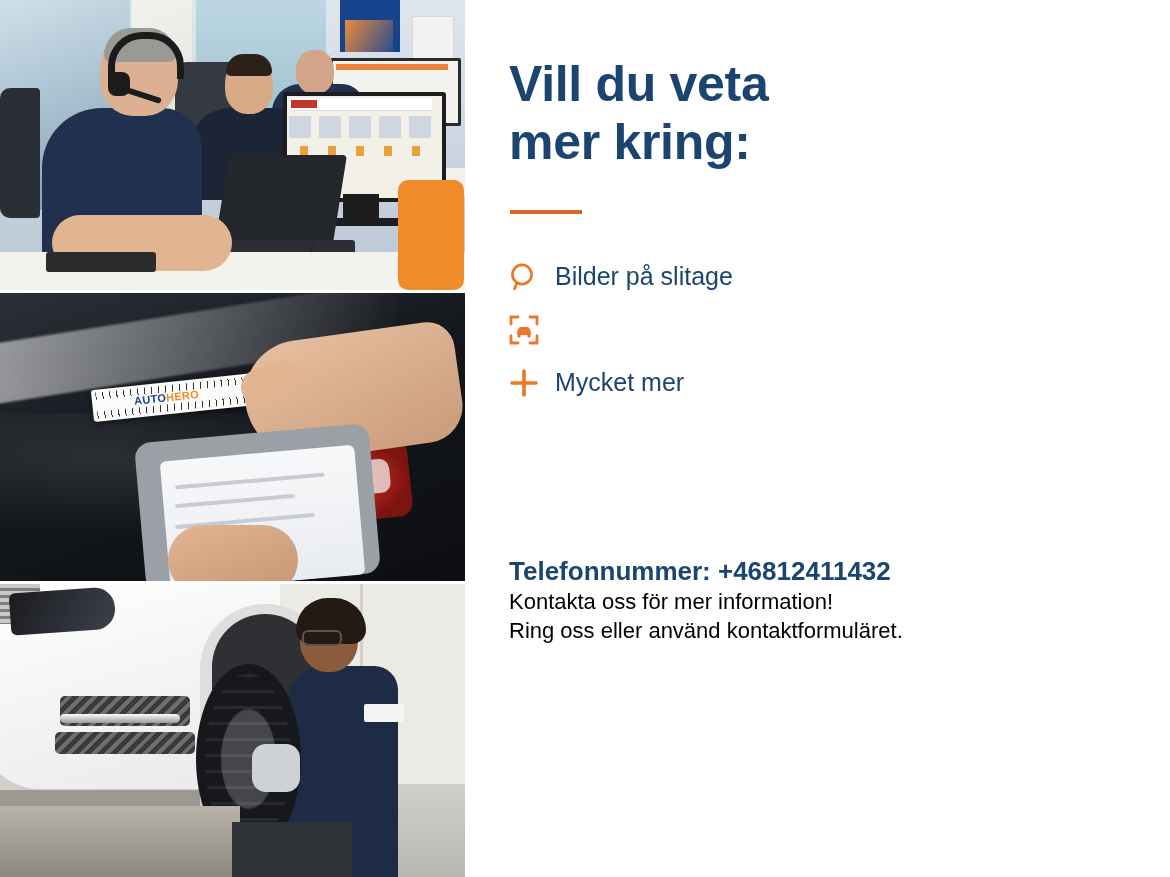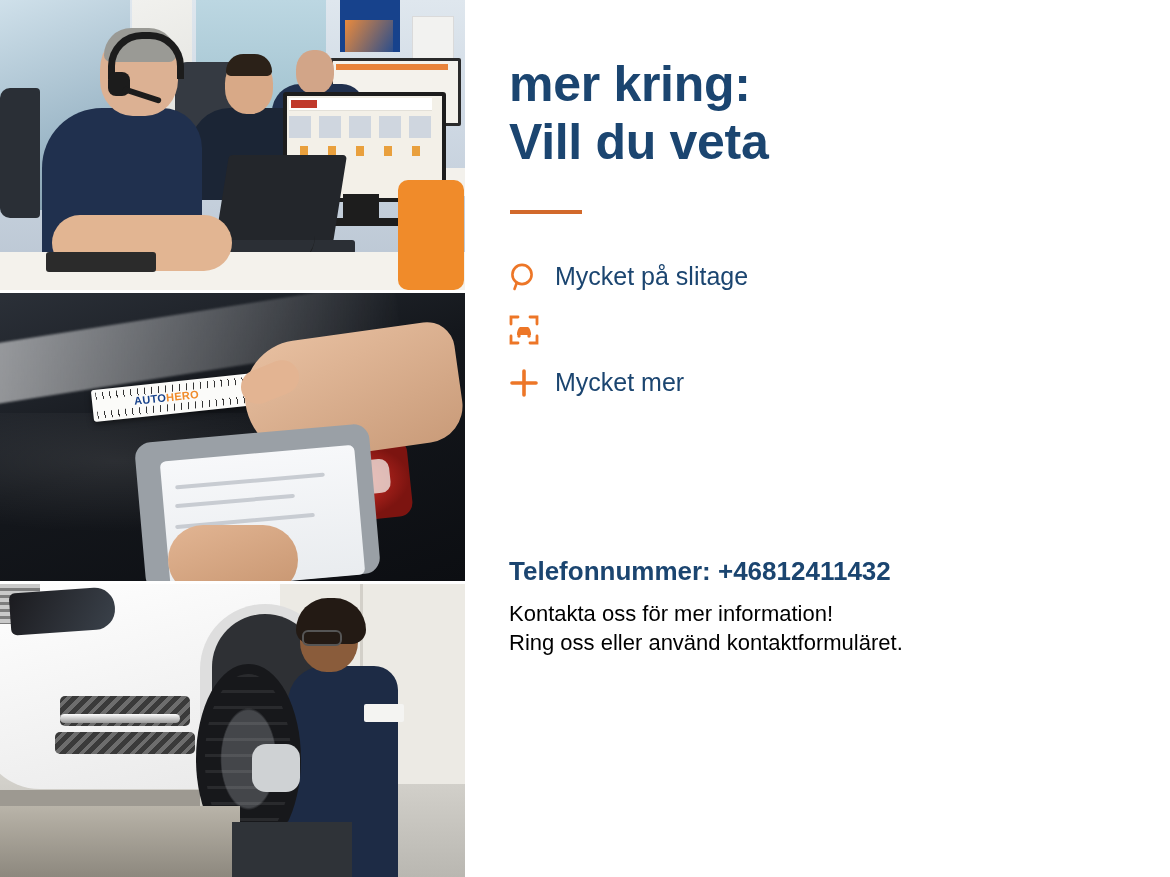--- a/index.html
+++ b/index.html
@@ -175,21 +175,21 @@
   .headline{position:absolute;left:44px;top:56px;width:380px;
       font-size:50px;line-height:1.15;font-weight:bold;color:#1b4570;letter-spacing:-.3px;}
   .rule{position:absolute;left:45px;top:210px;width:72px;height:4px;background:#d2692b;}
 
   .feature-list{position:absolute;left:44px;top:250px;width:460px;}
   .feature{display:flex;align-items:center;height:53px;}
   .feature .ico{width:46px;display:flex;align-items:center;justify-content:flex-start;}
   .feature .lbl{font-size:25px;color:#1b4570;}
 
   .contact{position:absolute;left:44px;top:556px;width:560px;}
-  .phone{font-size:26px;font-weight:bold;color:#1b4570;margin-bottom:12px;}
+  .phone{font-size:26px;font-weight:bold;color:#1b4570;}
   .cline{font-size:22px;color:#000000;line-height:1.33;}
 </style>
 </head>
 <body>
 
 <div class="page">
 
   <div class="photo-strip">
 
     <div class="photo photo-1">
@@ -279,38 +279,38 @@
         <div class="glove"></div>
         <div class="bench"></div>
         <div class="cabinet"></div>
       </div>
     </div>
   </div>
 
   <div class="content">
 
     <div class="headline">
+      <div>Vill du veta</div>
       <div>mer kring:</div>
-      <div>Vill du veta</div>
     </div>
 
     <div class="rule"></div>
 
     <div class="feature-list">
 
 
 
       <div class="feature">
         <span class="ico">
           <svg width="28" height="30" viewBox="0 0 28 30">
             <circle cx="13" cy="12.5" r="9.6" stroke="#ED7627" stroke-width="2.6" fill="none"></circle>
             <line x1="7.5" y1="21.5" x2="5.5" y2="27" stroke="#ED7627" stroke-width="2.6" stroke-linecap="round"></line>
           </svg>
         </span>
-        <span class="lbl">Mycket på slitage</span>
+        <span class="lbl">Bilder på slitage</span>
       </div>
 
       <div class="feature">
         <span class="ico">
           <svg width="30" height="30" viewBox="0 0 30 30">
             <g stroke="#ED7627" stroke-width="2.8" fill="none" stroke-linecap="round">
               <path d="M2 9 V2 H9"></path>
                 <path d="M21 2 H28 V9"></path>
               <path d="M28 21 V28 H21"></path>
                 <path d="M9 28 H2 V21"></path>

